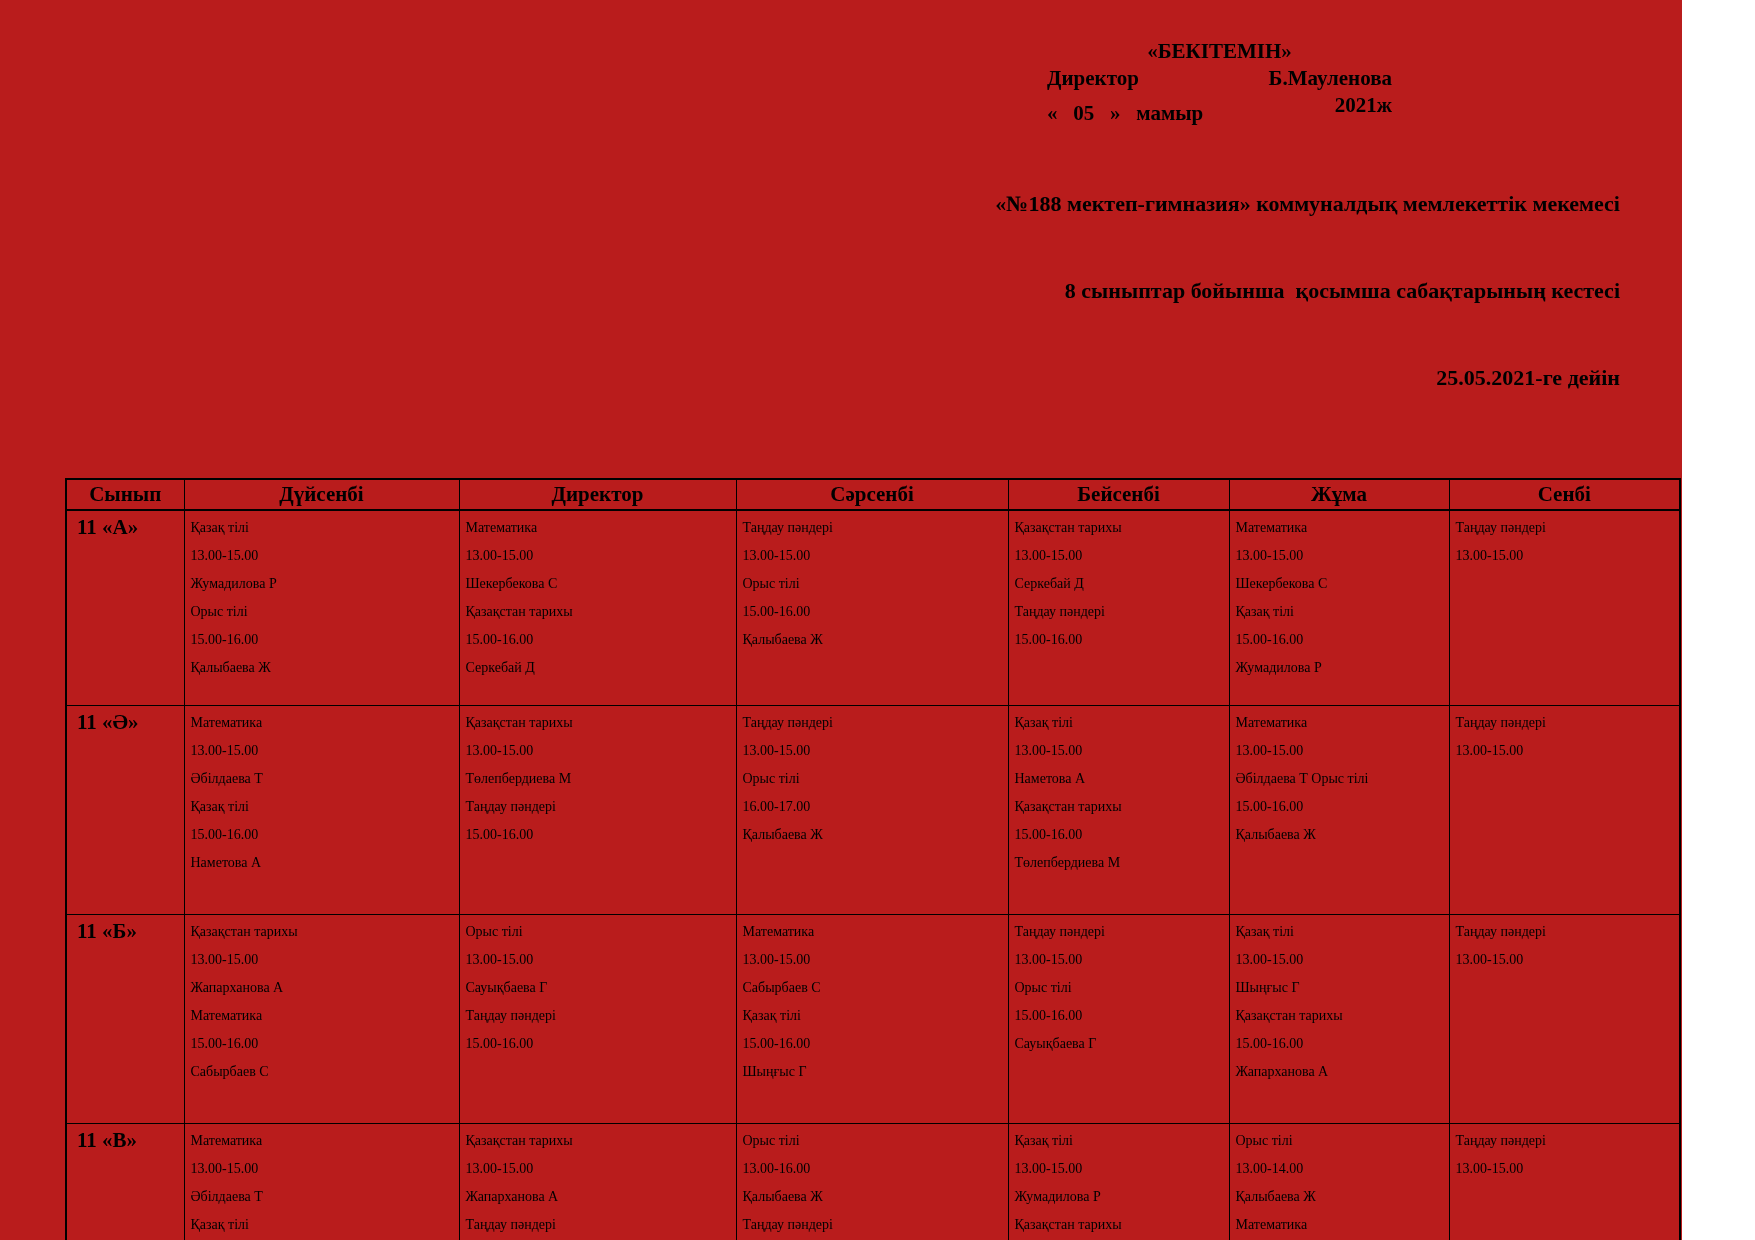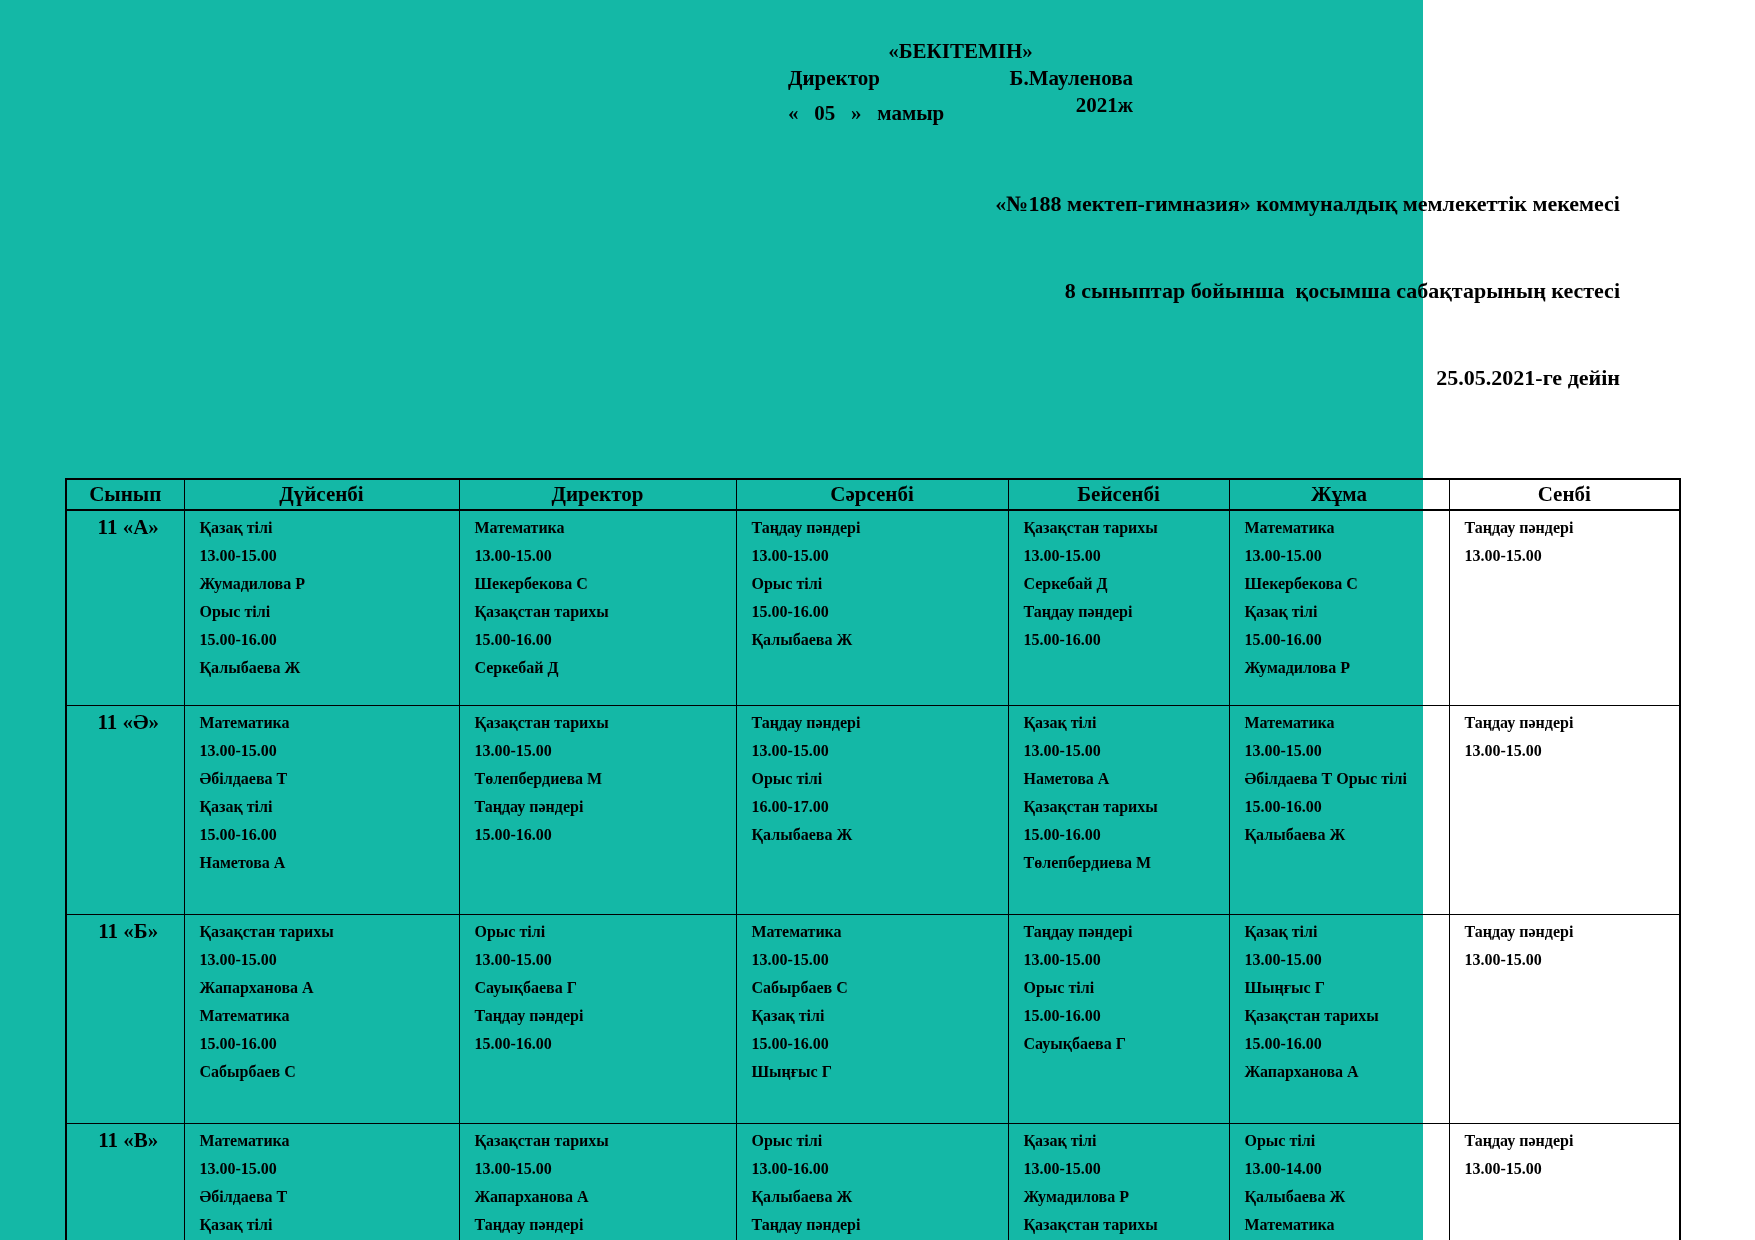--- a/index.html
+++ b/index.html
@@ -9,25 +9,25 @@
     color: #000000;
     font-family: "Liberation Serif", "DejaVu Serif", serif;
   }
   body {
     width: 1755px;
     height: 1240px;
     overflow: hidden;
   }
   .page {
     position: relative;
-    width: 1423px;
+    width: 1682px;
     height: 1240px;
     box-sizing: border-box;
     padding-top: 38px;
-    background: #14b8a6;
+    background: #b91c1c;
   }
   
   .approval {
     width: 345px;
     margin: 0 290px 0 auto;
     font-weight: bold;
     font-size: 21px;
     line-height: 27px;
   }
   .approval .center { text-align: center; }
@@ -63,27 +63,27 @@
     font-weight: bold;
     font-size: 21px;
     text-align: center;
     padding: 2px 20px;
     border-bottom: 2px solid #000;
     height: 29px;
   }
   table.schedule tbody th.class-cell {
     font-weight: bold;
     font-size: 21px;
-    text-align: center;
+    text-align: left;
     padding: 4px 4px 4px 10px;
   }
   table.schedule tbody td {
-    font-weight: bold;
-    font-size: 16px;
-    padding: 3px 6px 3px 15px;
+    font-weight: normal;
+    font-size: 14px;
+    padding: 3px 6px 3px 6px;
   }
   table.schedule tbody td div { line-height: 28px; }
   tr.row-0 { height: 195px; }
   tr.row-1 { height: 209px; }
   tr.row-2 { height: 209px; }
   tr.row-3 { height: 243px; }
 </style>
 </head>
 <body>
 

